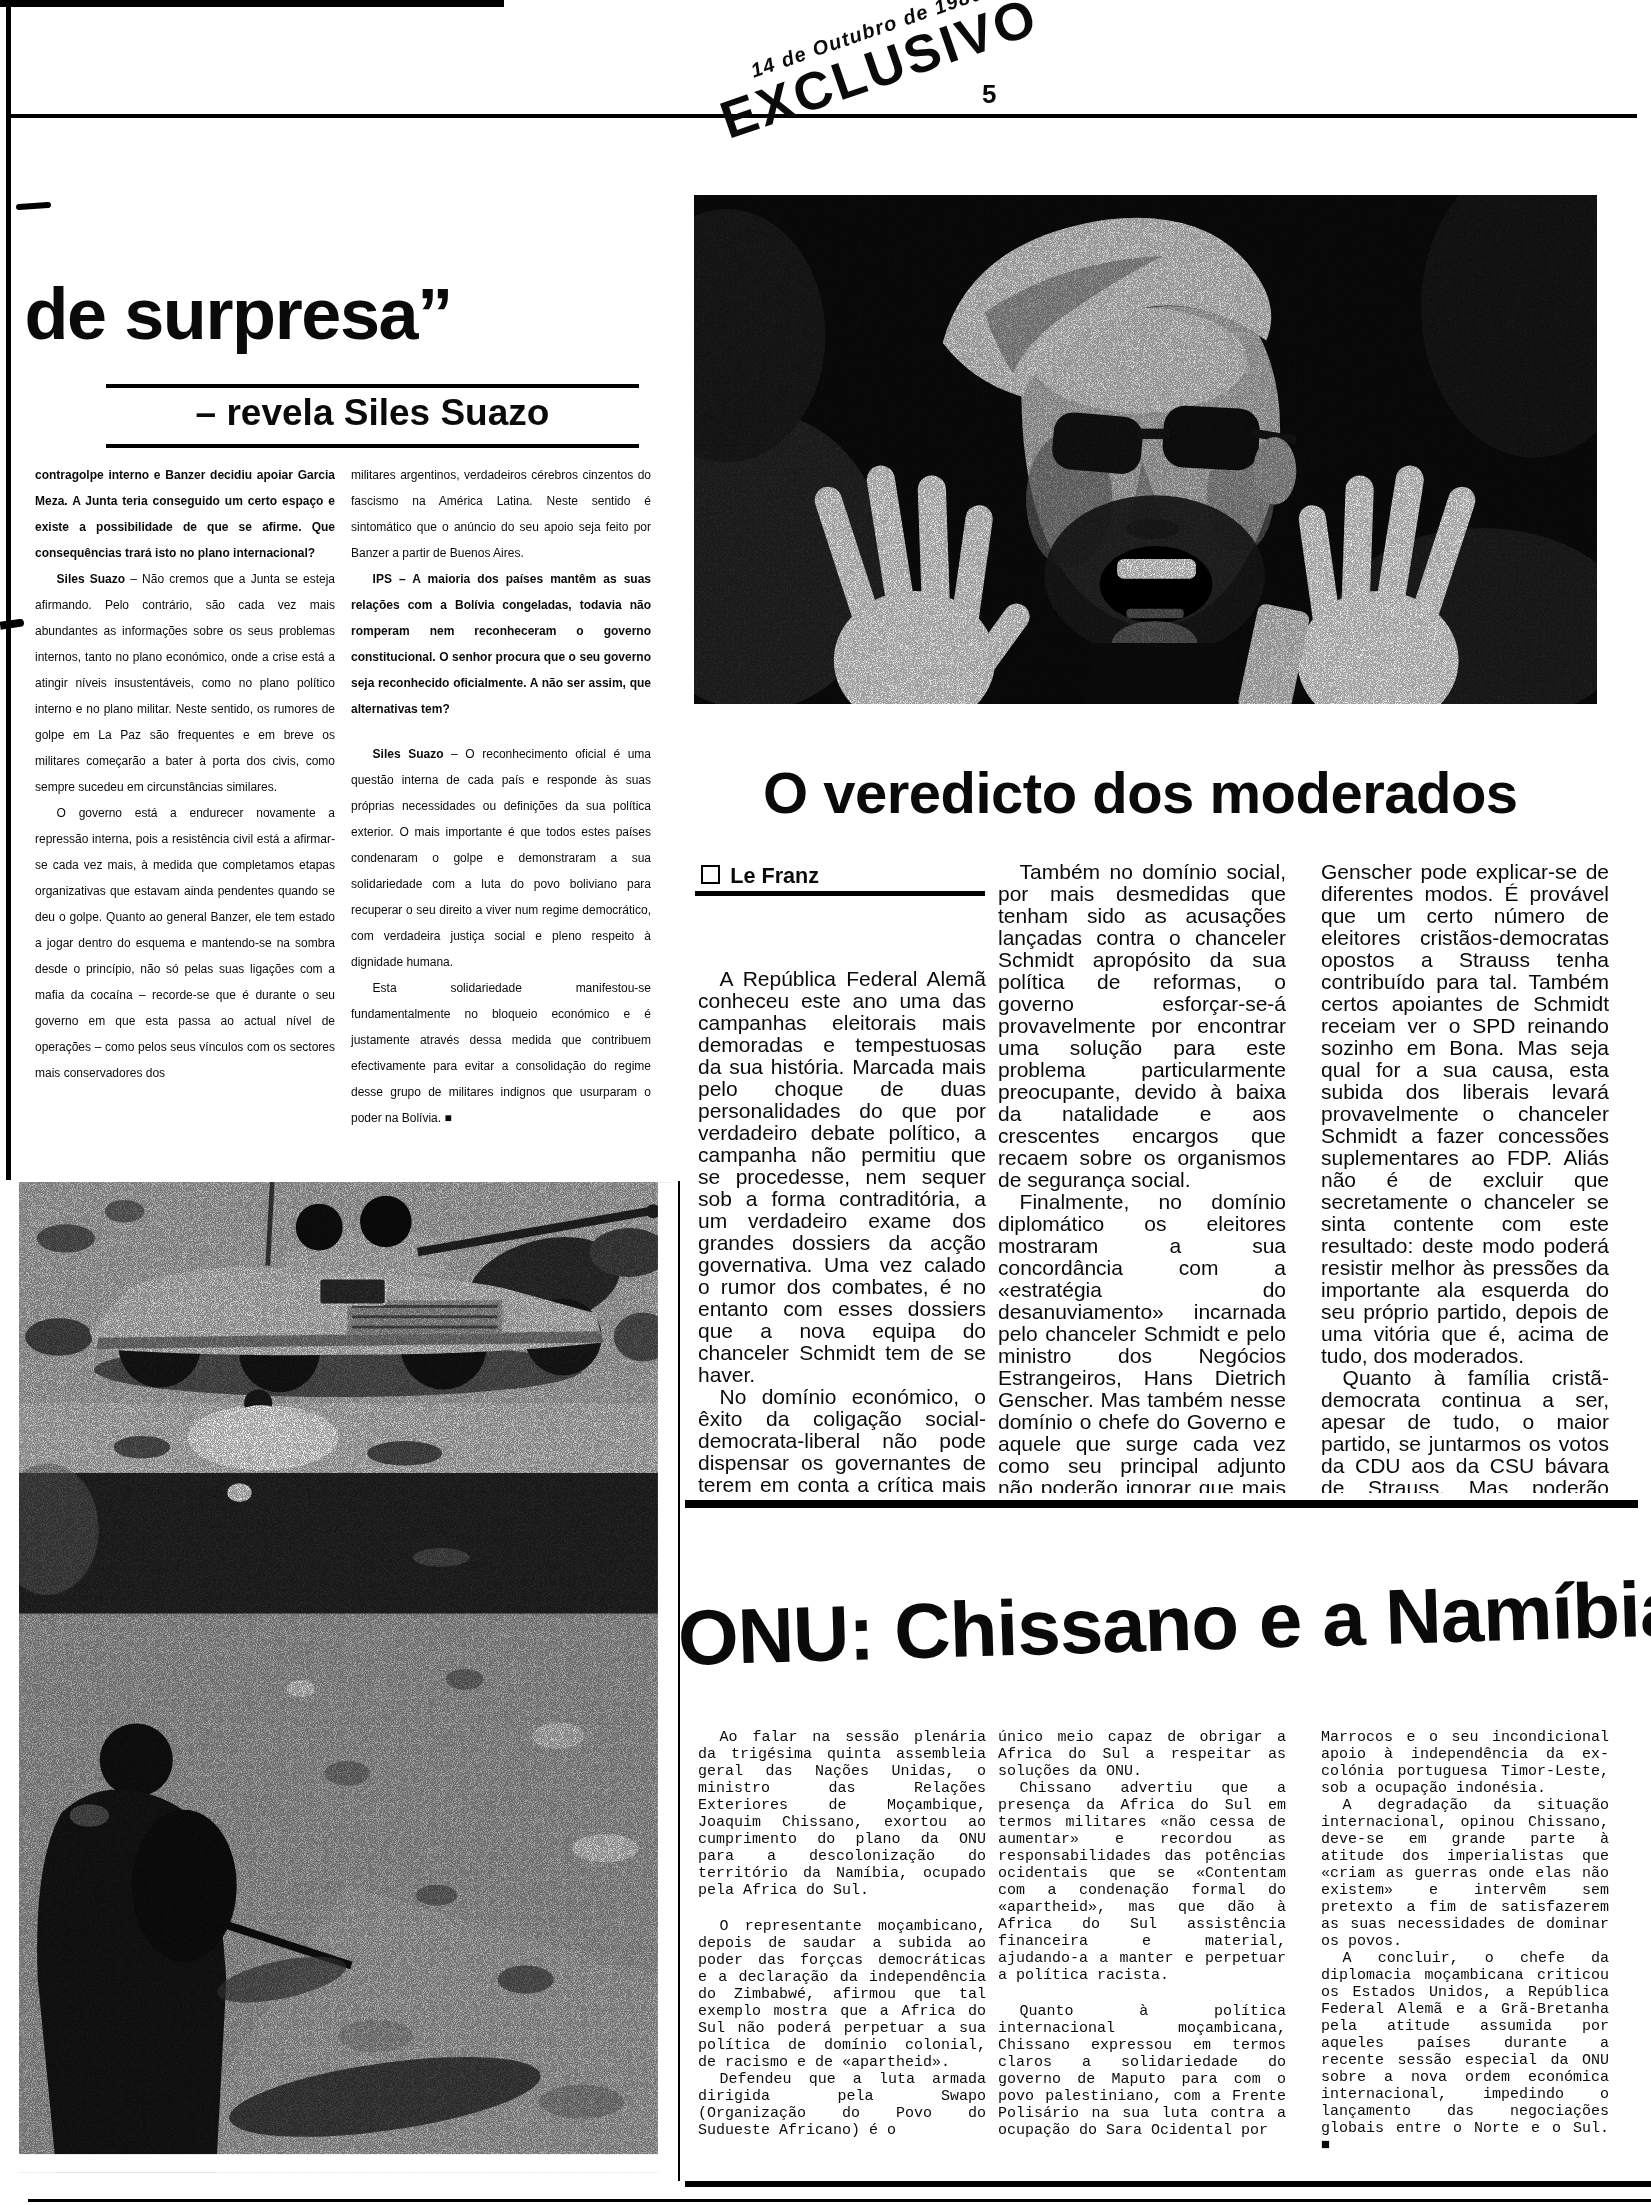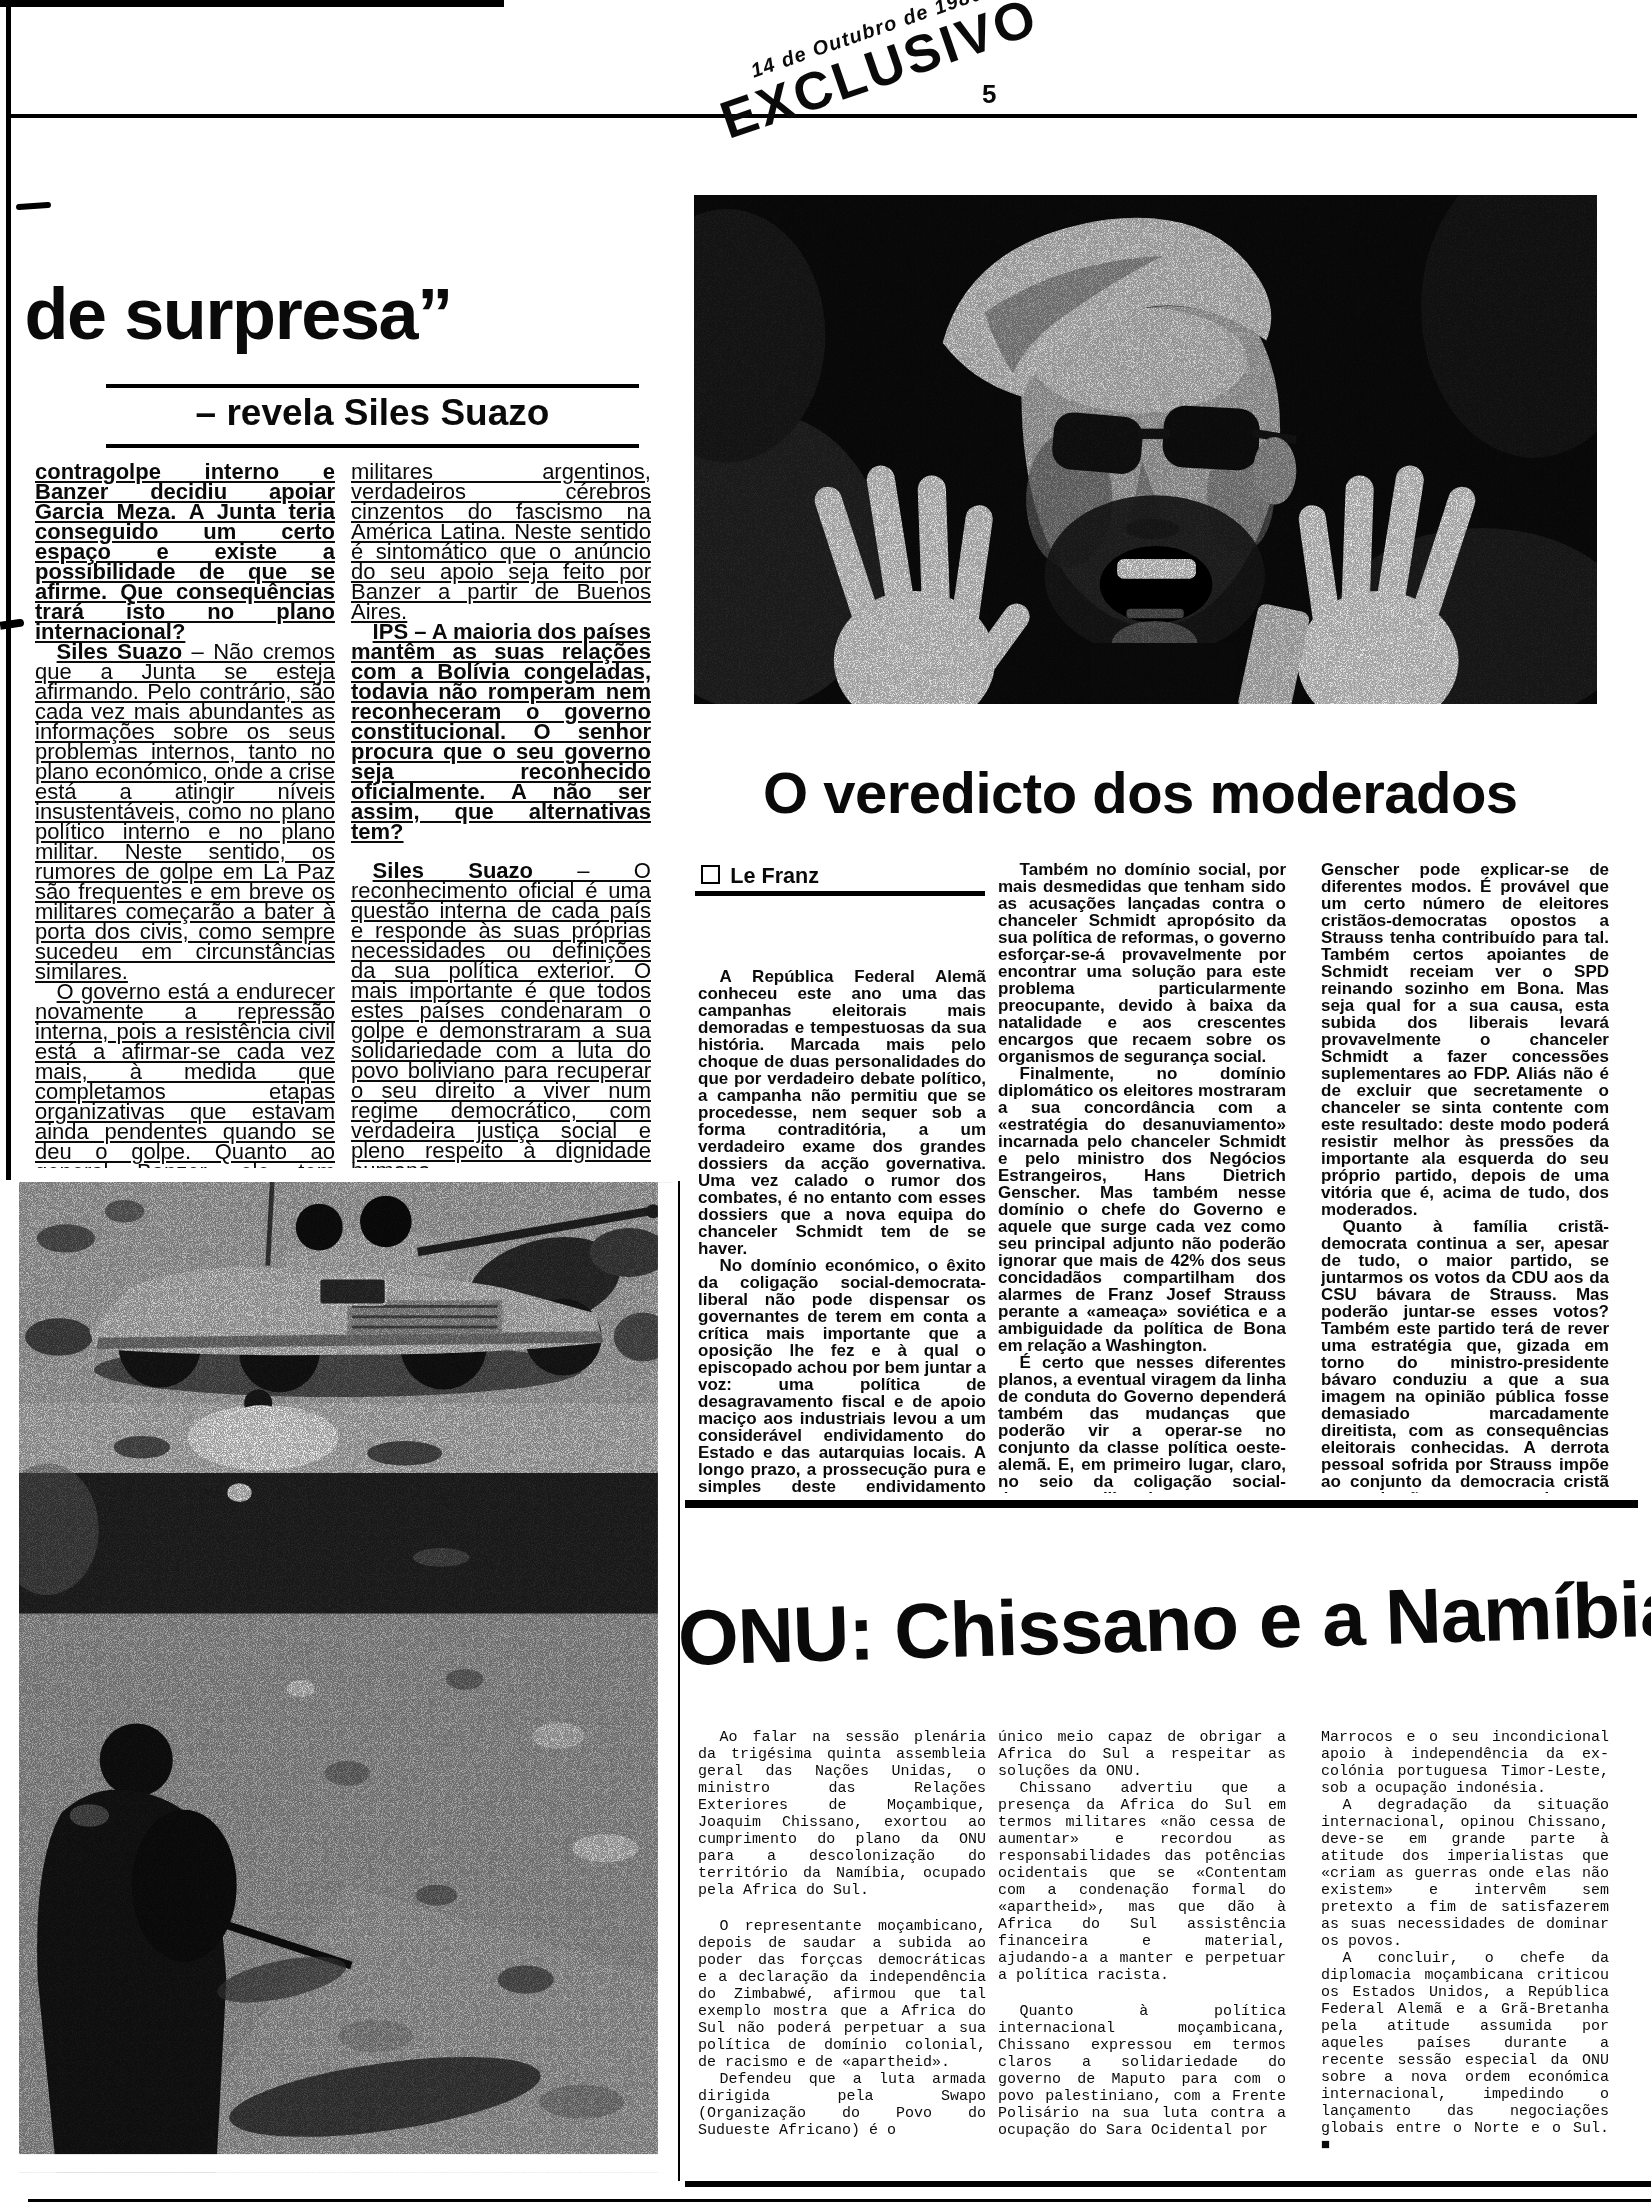--- a/index.html
+++ b/index.html
@@ -11,34 +11,34 @@
          transform:rotate(-19deg);transform-origin:50% 50%;}
   .stamp .date{font-size:20px;font-weight:700;font-style:italic;letter-spacing:1.4px;white-space:nowrap;}
   .stamp .excl{font-size:53px;font-weight:700;letter-spacing:2.8px;line-height:1.0;white-space:nowrap;}
   .pageno{position:absolute;left:982px;top:79px;font-size:26px;font-weight:700;}
   
   .siles-headline{position:absolute;left:24.4px;top:278px;font-size:72px;font-weight:700;
                   letter-spacing:-1.4px;line-height:1;white-space:nowrap;}
   .siles-subhead{position:absolute;left:106px;top:392px;width:533px;text-align:center;
                  font-size:37px;font-weight:700;white-space:nowrap;}
   .bodycol{position:absolute;overflow:hidden;text-align:justify;hyphens:auto;}
-  .siles-col{width:300px;height:706px;font-size:22px;line-height:20px;text-decoration:underline;}
+  .siles-col{width:300px;height:706px;font-size:12px;line-height:26px;}
   .para{margin:0;text-indent:21.6px;}
   .para.noindent{text-indent:0;}
   .para.bold{font-weight:700;}
   .para.gap{margin-top:19px;}
   .para b{font-weight:700;}
   
   .kicker{position:absolute;left:704px;top:724px;font-size:35px;font-weight:700;letter-spacing:0.9px;white-space:nowrap;}
   .g-headline{position:absolute;left:763px;top:764px;font-size:58px;font-weight:700;
               letter-spacing:-0.5px;line-height:1;white-space:nowrap;}
   .byline{position:absolute;left:701px;top:863px;font-size:21.6px;font-weight:700;white-space:nowrap;}
   .byline .box{display:inline-block;width:15px;height:15px;border:2.3px solid #000;margin-right:10.3px;
                vertical-align:-0.9px;}
-  .g-col{width:288px;font-size:17px;line-height:17px;font-weight:bold;}
+  .g-col{width:288px;font-size:21px;line-height:22px;}
   .onu-headline{position:absolute;left:679px;top:1599px;font-size:78px;font-weight:700;
                 letter-spacing:-0.9px;line-height:1;white-space:nowrap;transform:rotate(-1.7deg);transform-origin:0 100%;}
   .o-col{width:288px;font-size:15px;line-height:17px;font-family:Liberation Mono, monospace;}
   
   .photo{position:absolute;overflow:hidden;background:#111;}
   .photo svg{display:block;}
   
   .edge-mark{position:absolute;background:#000;}
 </style>
 </head>

